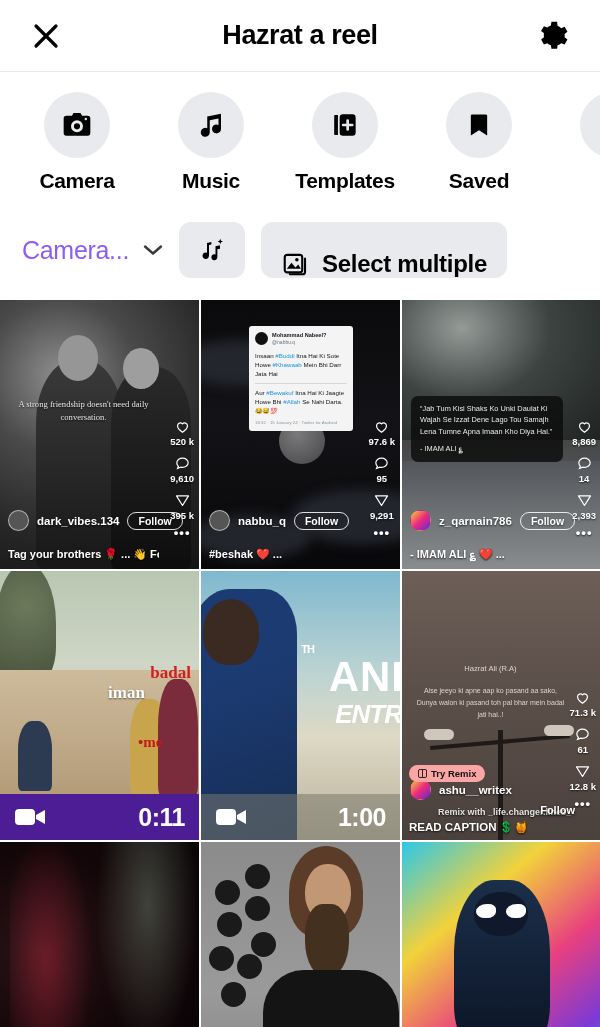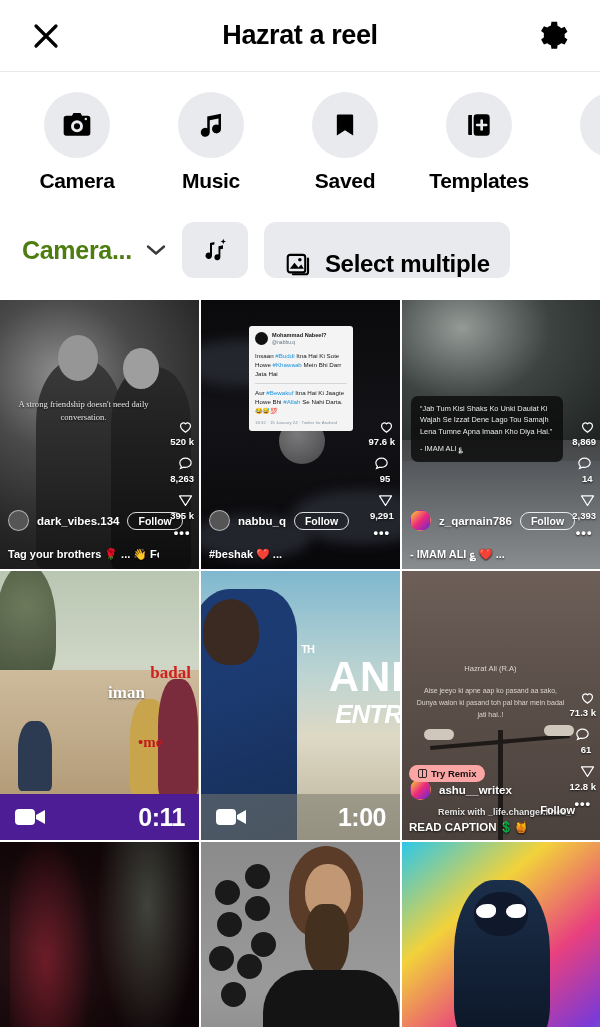--- a/index.html
+++ b/index.html
@@ -70,22 +70,22 @@
     height: 100px;
     display: flex; align-items: center;
     padding: 0 22px;
     gap: 16px;
   }
   .gallery-select {
     display: flex; align-items: center; gap: 14px;
     cursor: pointer;
   }
   .gallery-label {
-    font-size: 25px; font-weight: bold;
-    color: #4d7c0f; letter-spacing: -0.3px;
+    font-size: 25px; font-weight: normal;
+    color: #8b5cf6; letter-spacing: -0.3px;
   }
   .chev {
     width: 20px; height: 12px;
   }
   .music-btn {
     width: 66px; height: 56px; border-radius: 12px;
     background: #e9eaed;
     display: flex; align-items: center; justify-content: center;
     cursor: pointer;
   }
@@ -118,21 +118,21 @@
   }
 
   
   .rail {
     position: absolute;
     right: 5px; top: 118px;
     display: flex; flex-direction: column; align-items: center;
     gap: 3px;
     z-index: 5;
   }
-  .rail-item { display: flex; flex-direction: column; align-items: flex-end; }
+  .rail-item { display: flex; flex-direction: column; align-items: center; }
   .rail-count {
     font-size: 9.5px; font-weight: bold; color: #fff;
     margin-top: 1px; margin-bottom: 5px;
     text-shadow: 0 1px 2px rgba(0,0,0,.7);
   }
   .rail-dots {
     color: #fff; font-size: 13px; font-weight: bold;
     letter-spacing: 1px; text-shadow: 0 1px 2px rgba(0,0,0,.7);
     line-height: 8px;
   }
@@ -387,36 +387,36 @@
     <div class="shortcut-circle">
       <svg width="30" height="30" viewBox="0 0 24 24">
         <path fill="#000" d="M20 3L9 5.2v9.4a3.6 3.6 0 10 2 3.2V8.2l7-1.4v5.1a3.6 3.6 0 102 3.2V3z"></path>
       </svg>
     </div>
     <div class="shortcut-label">Music</div>
   </div>
 
   <div class="shortcut">
     <div class="shortcut-circle">
-      <svg width="28" height="28" viewBox="0 0 24 24">
-        <path fill="#000" d="M6 3h12a1 1 0 011 1v17l-7-4.6L5 21V4a1 1 0 011-1z"></path>
-      </svg>
-    </div>
-    <div class="shortcut-label">Saved</div>
-  </div>
-
-  <div class="shortcut">
-    <div class="shortcut-circle">
       <svg width="32" height="32" viewBox="0 0 24 24">
         <path fill="#000" d="M4.5 4.5h2.2v15H4.5a.6.6 0 01-.6-.6V5.1a.6.6 0 01.6-.6z"></path>
         <rect x="8" y="4" width="12" height="16" rx="2.4" fill="#000"></rect>
         <path d="M14 8.6v6.8 M10.6 12h6.8" stroke="#e9eaed" stroke-width="2" stroke-linecap="round"></path>
       </svg>
     </div>
     <div class="shortcut-label">Templates</div>
+  </div>
+
+  <div class="shortcut">
+    <div class="shortcut-circle">
+      <svg width="28" height="28" viewBox="0 0 24 24">
+        <path fill="#000" d="M6 3h12a1 1 0 011 1v17l-7-4.6L5 21V4a1 1 0 011-1z"></path>
+      </svg>
+    </div>
+    <div class="shortcut-label">Saved</div>
   </div>
 
   <div class="shortcut">
     <div class="shortcut-circle">
       <svg width="28" height="28" viewBox="0 0 24 24">
         <rect x="4" y="4" width="16" height="16" rx="3" fill="#000"></rect>
       </svg>
     </div>
 
   </div>
@@ -466,21 +466,21 @@
       <div class="rail-item">
         <svg width="17" height="17" viewBox="0 0 24 24">
             <path d="M12 20s-7-4.5-7-9a4 4 0 017-2.6A4 4 0 0119 11c0 4.5-7 9-7 9z" fill="none" stroke="#fff" stroke-width="1.7"></path>
           </svg>
         <span class="rail-count">520 k</span>
       </div>
       <div class="rail-item">
         <svg width="17" height="17" viewBox="0 0 24 24">
             <path d="M12 4.5c4.4 0 8 2.9 8 6.5s-3.6 6.5-8 6.5c-.9 0-1.8-.1-2.6-.4L5 19l1.2-3A6.4 6.4 0 014 11c0-3.6 3.6-6.5 8-6.5z" fill="none" stroke="#fff" stroke-width="1.7"></path>
           </svg>
-        <span class="rail-count">8,263</span>
+        <span class="rail-count">9,610</span>
       </div>
       <div class="rail-item">
         <svg width="17" height="17" viewBox="0 0 24 24">
             <path d="M3.5 5.5h17L12 19z" fill="none" stroke="#fff" stroke-width="1.7" stroke-linejoin="round"></path>
           </svg>
         <span class="rail-count">395 k</span>
       </div>
       <div class="rail-dots">•••</div>
     </div>
     <div class="userrow">

